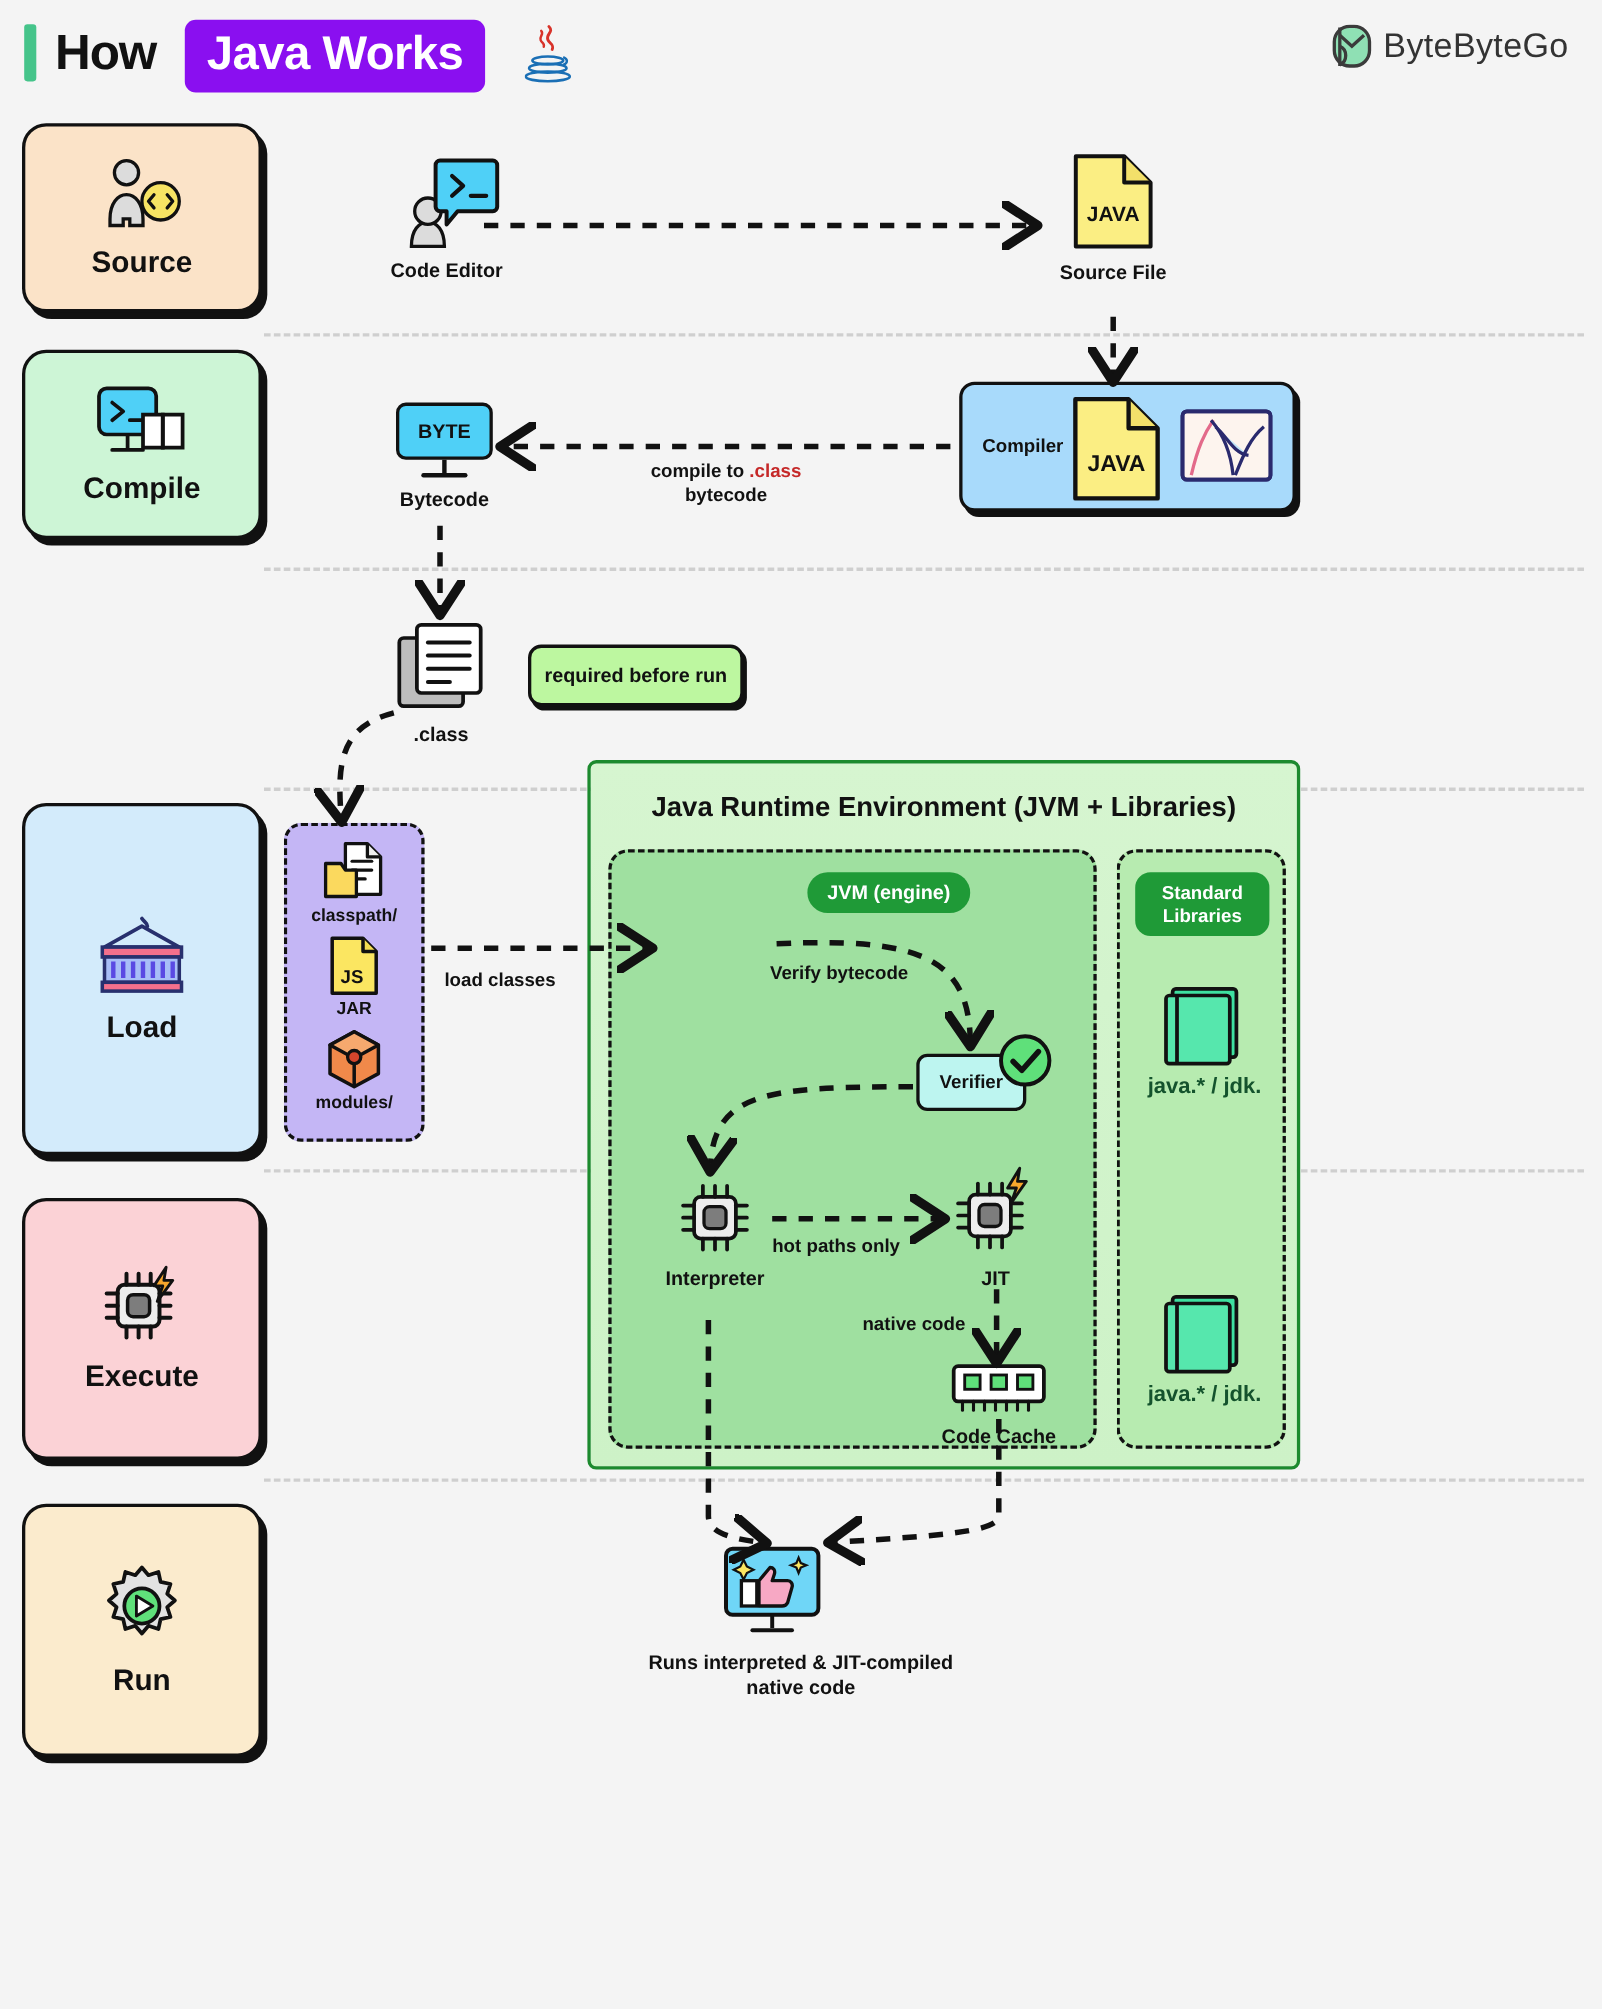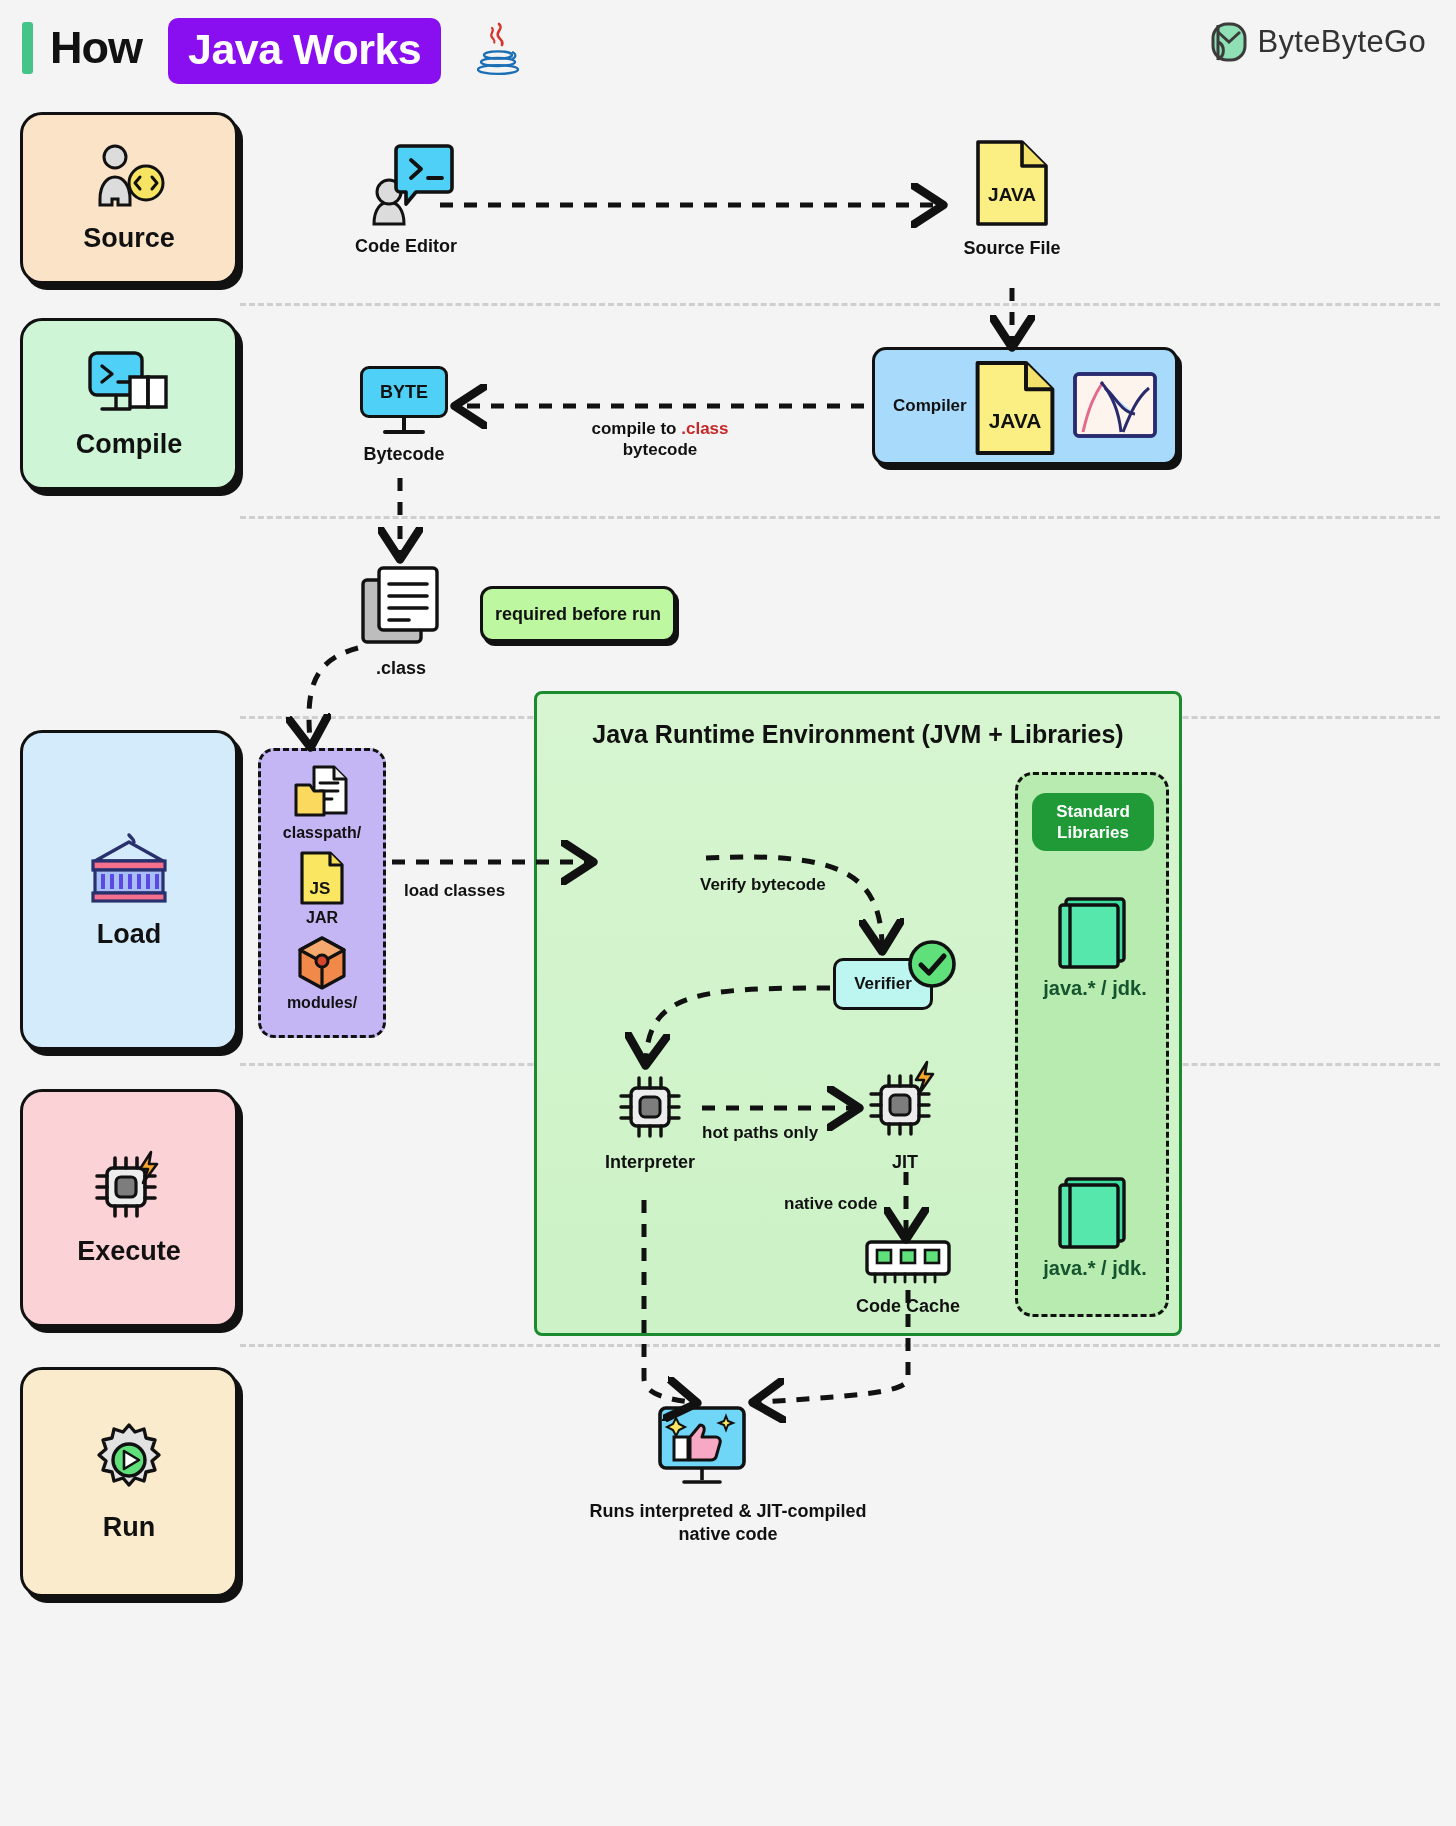--- a/index.html
+++ b/index.html
@@ -354,20 +354,23 @@
         <path d="M28 27v26" fill="none" stroke="#111" stroke-width="3.2"></path>
         <circle cx="28" cy="26" r="6" fill="#d4452c" stroke="#111" stroke-width="3"></circle>
       </svg>
       <div class="cp-label">modules/</div>
     </div>
   </div>
 
   <div class="jre">
     <div class="jre-title">Java Runtime Environment (JVM + Libraries)</div>
 
+    <div class="jvm-panel">
+      <div class="jvm-badge">JVM (engine)</div>
+    </div>
 
     <div class="libs-panel">
       <div class="libs-badge">Standard Libraries</div>
       <div class="lib-item" style="left:0;top:120px">
         <svg width="78" height="74" viewBox="0 0 78 74">
           <rect x="10" y="4" width="58" height="62" rx="3" fill="#3ee0a0" stroke="#111" stroke-width="3.4"></rect>
           <rect x="4" y="10" width="58" height="62" rx="3" fill="#56e7ad" stroke="#111" stroke-width="3.4"></rect>
           <line x1="14" y1="10" x2="14" y2="72" stroke="#111" stroke-width="3.4"></line>
         </svg>
         <div class="lib-cap">java.* / jdk.</div>

